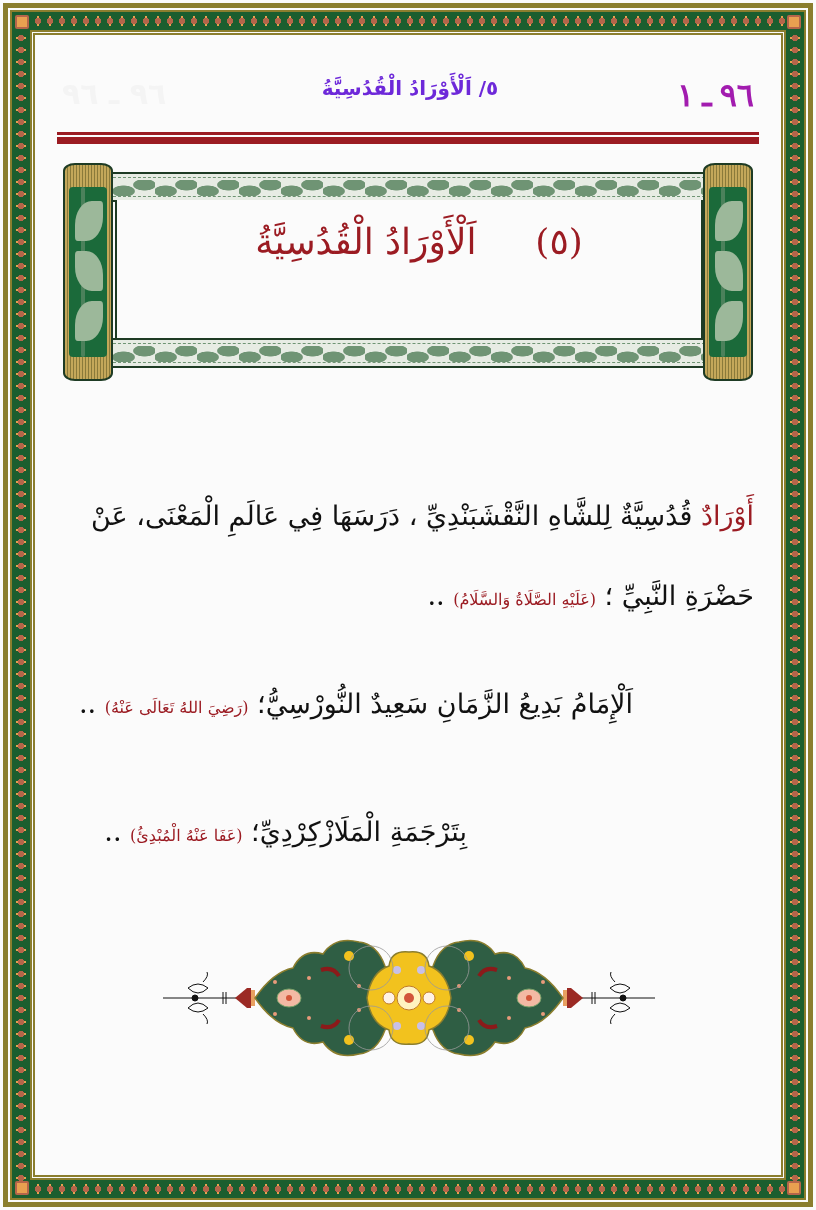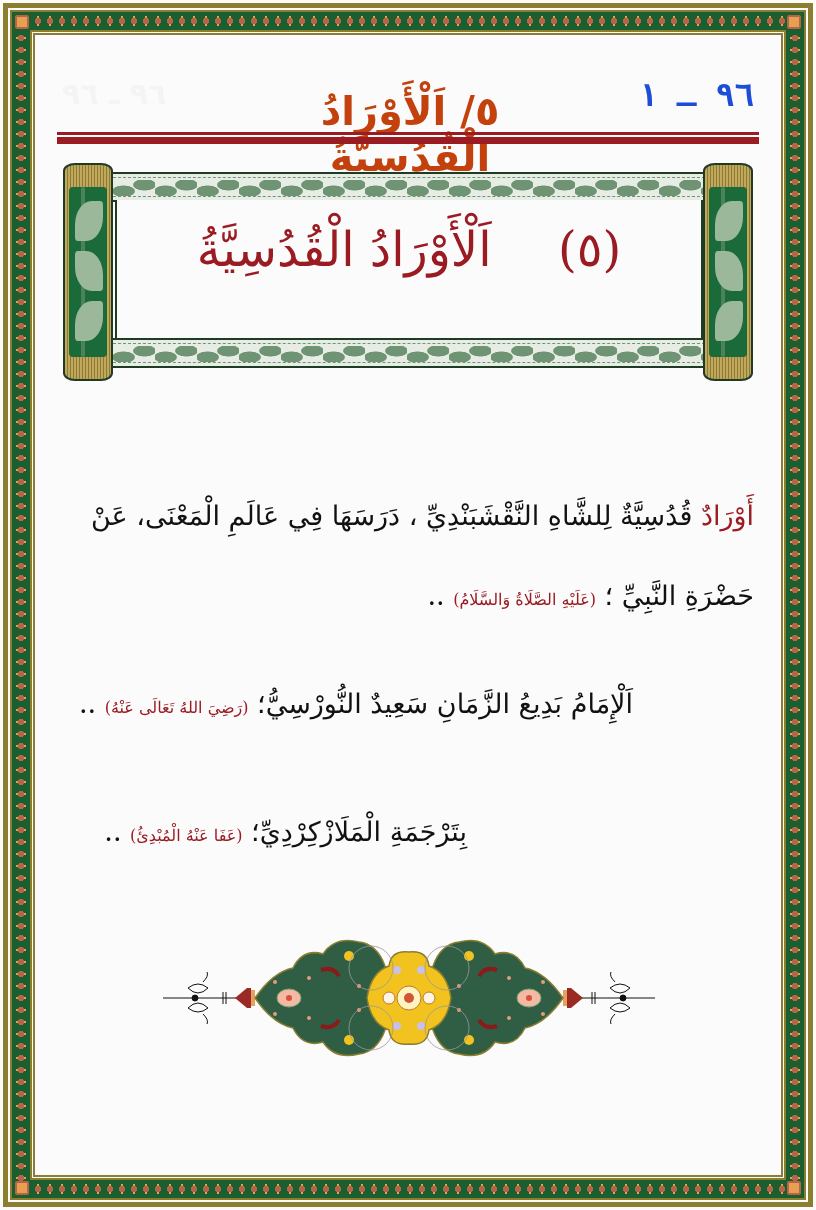--- a/index.html
+++ b/index.html
@@ -25,26 +25,26 @@
       radial-gradient(circle at 50% 50%, #b5654a 0 3px, transparent 3.5px) 0 0/10px 12px repeat-y,
       linear-gradient(0deg, transparent 0 5px, #e8a050 5px 7px, transparent 7px) 0 0/10px 12px repeat-y; }
   .corner-knot { position:absolute; width:10px; height:10px; background:#e8a050; border:2px solid #b5654a; border-radius:2px; }
   .frame-inner-olive { position:absolute; left:30px; top:30px; width:756px; height:1150px; box-sizing:border-box;
                        border:2px solid #8b7e2e; }
   .frame-inner-white { position:absolute; left:32px; top:32px; width:752px; height:1146px; box-sizing:border-box;
                        border:1px solid #fbfbfb; }
   .frame-inner-olive2 { position:absolute; left:33px; top:33px; width:750px; height:1144px; box-sizing:border-box;
                         border:2px solid #8b7e2e; background:#fbfbfb; }
 
-  .page-num { position:absolute; right:62px; top:76px; font-size:32px; font-weight:bold; color:#1d4ed8;
-              direction:rtl; font-family:Liberation Mono, monospace; }
+  .page-num { position:absolute; right:62px; top:76px; font-size:32px; font-weight:bold; color:#a21caf;
+              direction:rtl; font-family:Liberation Serif, serif; }
   .ghost-num { position:absolute; left:62px; top:76px; font-size:30px; font-weight:bold; color:#f4f4f4;
                direction:rtl; font-family:"DejaVu Sans", sans-serif; }
-  .running-title { position:absolute; left:250px; width:320px; top:88px; text-align:center; font-size:40px;
-                   font-weight:bold; color:#c2410c; direction:rtl; font-family:"DejaVu Sans", sans-serif; }
+  .running-title { position:absolute; left:250px; width:320px; top:76px; text-align:center; font-size:20px;
+                   font-weight:bold; color:#6d28d9; direction:rtl; font-family:"DejaVu Sans", sans-serif; }
   .rule-thin { position:absolute; left:57px; width:702px; top:132px; height:3px; background:#9b1b22; }
   .rule-thick { position:absolute; left:57px; width:702px; top:137px; height:7px; background:#9b1b22; }
 
   .scroll { position:absolute; left:63px; top:163px; width:692px; height:218px; }
   .scroll-band { position:absolute; left:50px; width:592px; height:30px; background:#e7ece4;
                  border-top:2px solid #1e3b24; border-bottom:2px solid #1e3b24; box-sizing:border-box; overflow:hidden; }
   .scroll-band.top { top:9px; } .scroll-band.bottom { top:175px; }
   .scroll-band .vine { position:absolute; left:0; top:6px; width:100%; height:16px;
      background:
        radial-gradient(ellipse 12px 6px at 25% 70%, #6f9474 0 90%, transparent 100%) 0 0/42px 16px repeat-x,
@@ -57,21 +57,21 @@
           background:
             repeating-linear-gradient(90deg, #c4a85a 0 2px, #8a7a3a 2px 3px),
             #b89c4e;
           border:2px solid #1e3b24; box-sizing:border-box; overflow:hidden; }
   .roll.left { left:0; } .roll.right { left:640px; }
   .roll .roll-inner { position:absolute; left:4px; right:4px; top:22px; bottom:22px; background:#1b6a3a; border-radius:4px; }
   .roll .leaf { position:absolute; left:6px; width:28px; height:40px; background:#9cb89a; border-radius:60% 10% 60% 10%; }
   .roll .leaf.l1 { top:14px; } .roll .leaf.l2 { top:64px; transform:scaleX(-1); } .roll .leaf.l3 { top:114px; }
   .roll .curl { position:absolute; left:12px; top:0; width:4px; height:100%; background:#5f8c6a; border-radius:2px; opacity:.7; }
   .scroll-title { position:absolute; left:52px; top:58px; width:588px; text-align:center; direction:rtl;
-                  font-size:48px; color:#9b1b22; white-space:nowrap; font-family:"DejaVu Serif", serif; }
+                  font-size:36px; color:#9b1b22; white-space:nowrap; font-family:"DejaVu Serif", serif;padding-left:10px; }
 
   .body-text { position:absolute; direction:rtl; font-size:27px; color:#111; white-space:nowrap;
                font-family:"DejaVu Serif", serif; }
   .red { color:#9b1b22; }
   .small-red { color:#9b1b22; font-size:16px; }
   .line1 { right:62px; top:500px;text-align:center; }
   .line2 { right:62px; top:580px; }
   .line3 { right:183px; top:688px; }
   .line4 { right:349px; top:816px; }
 

